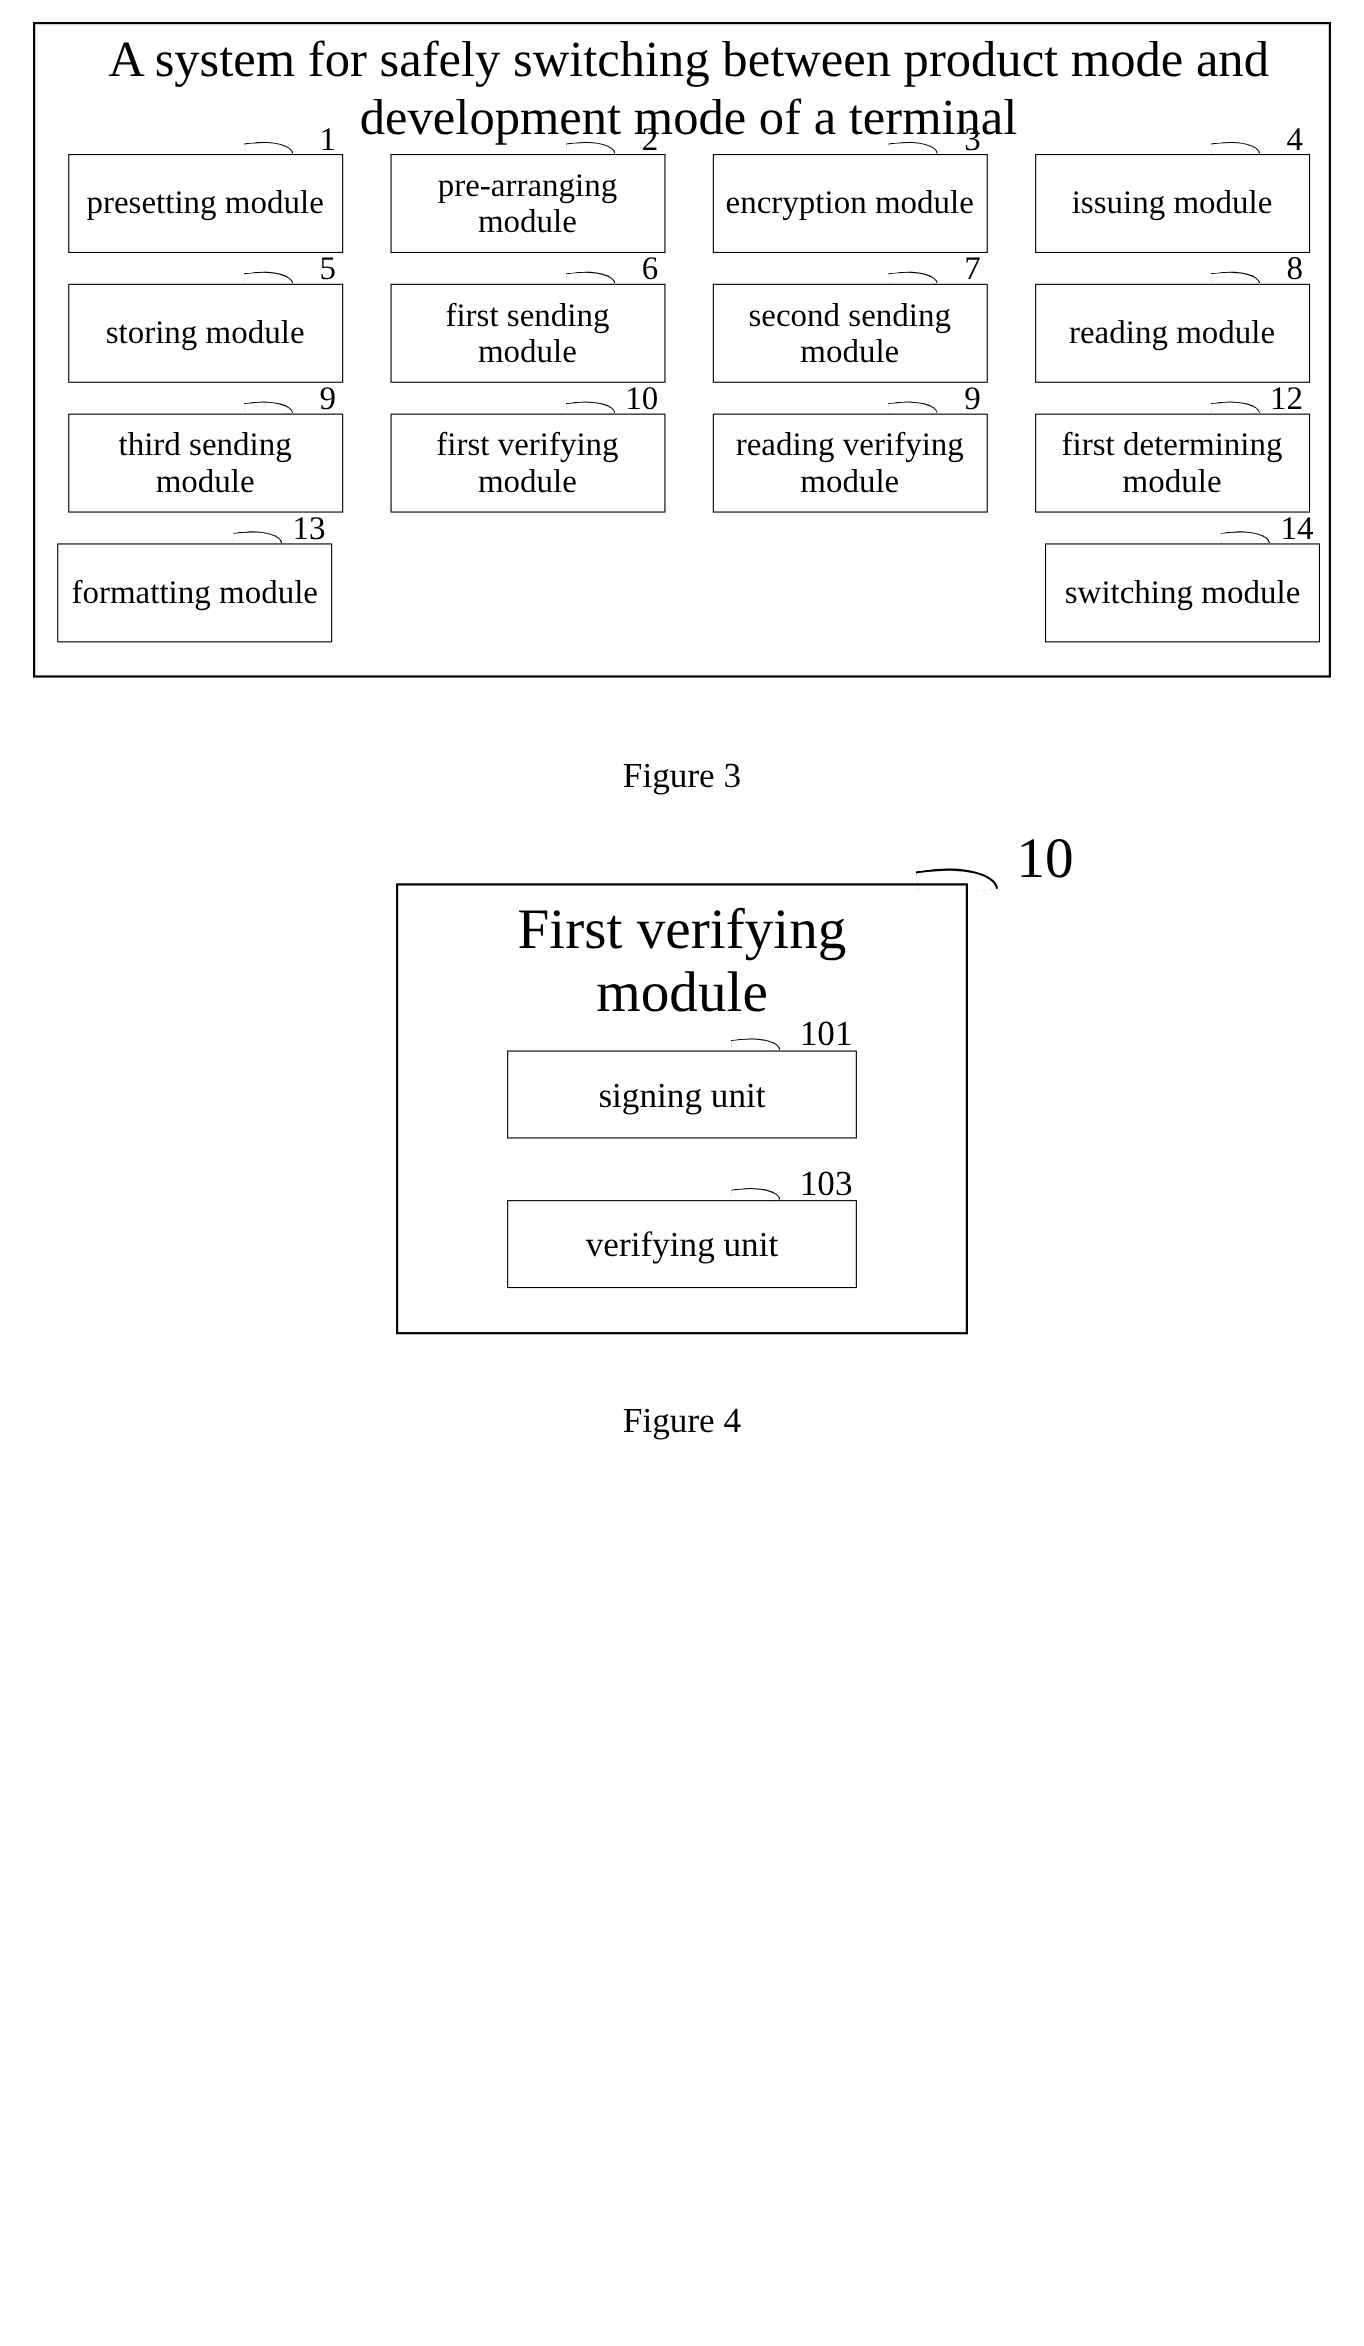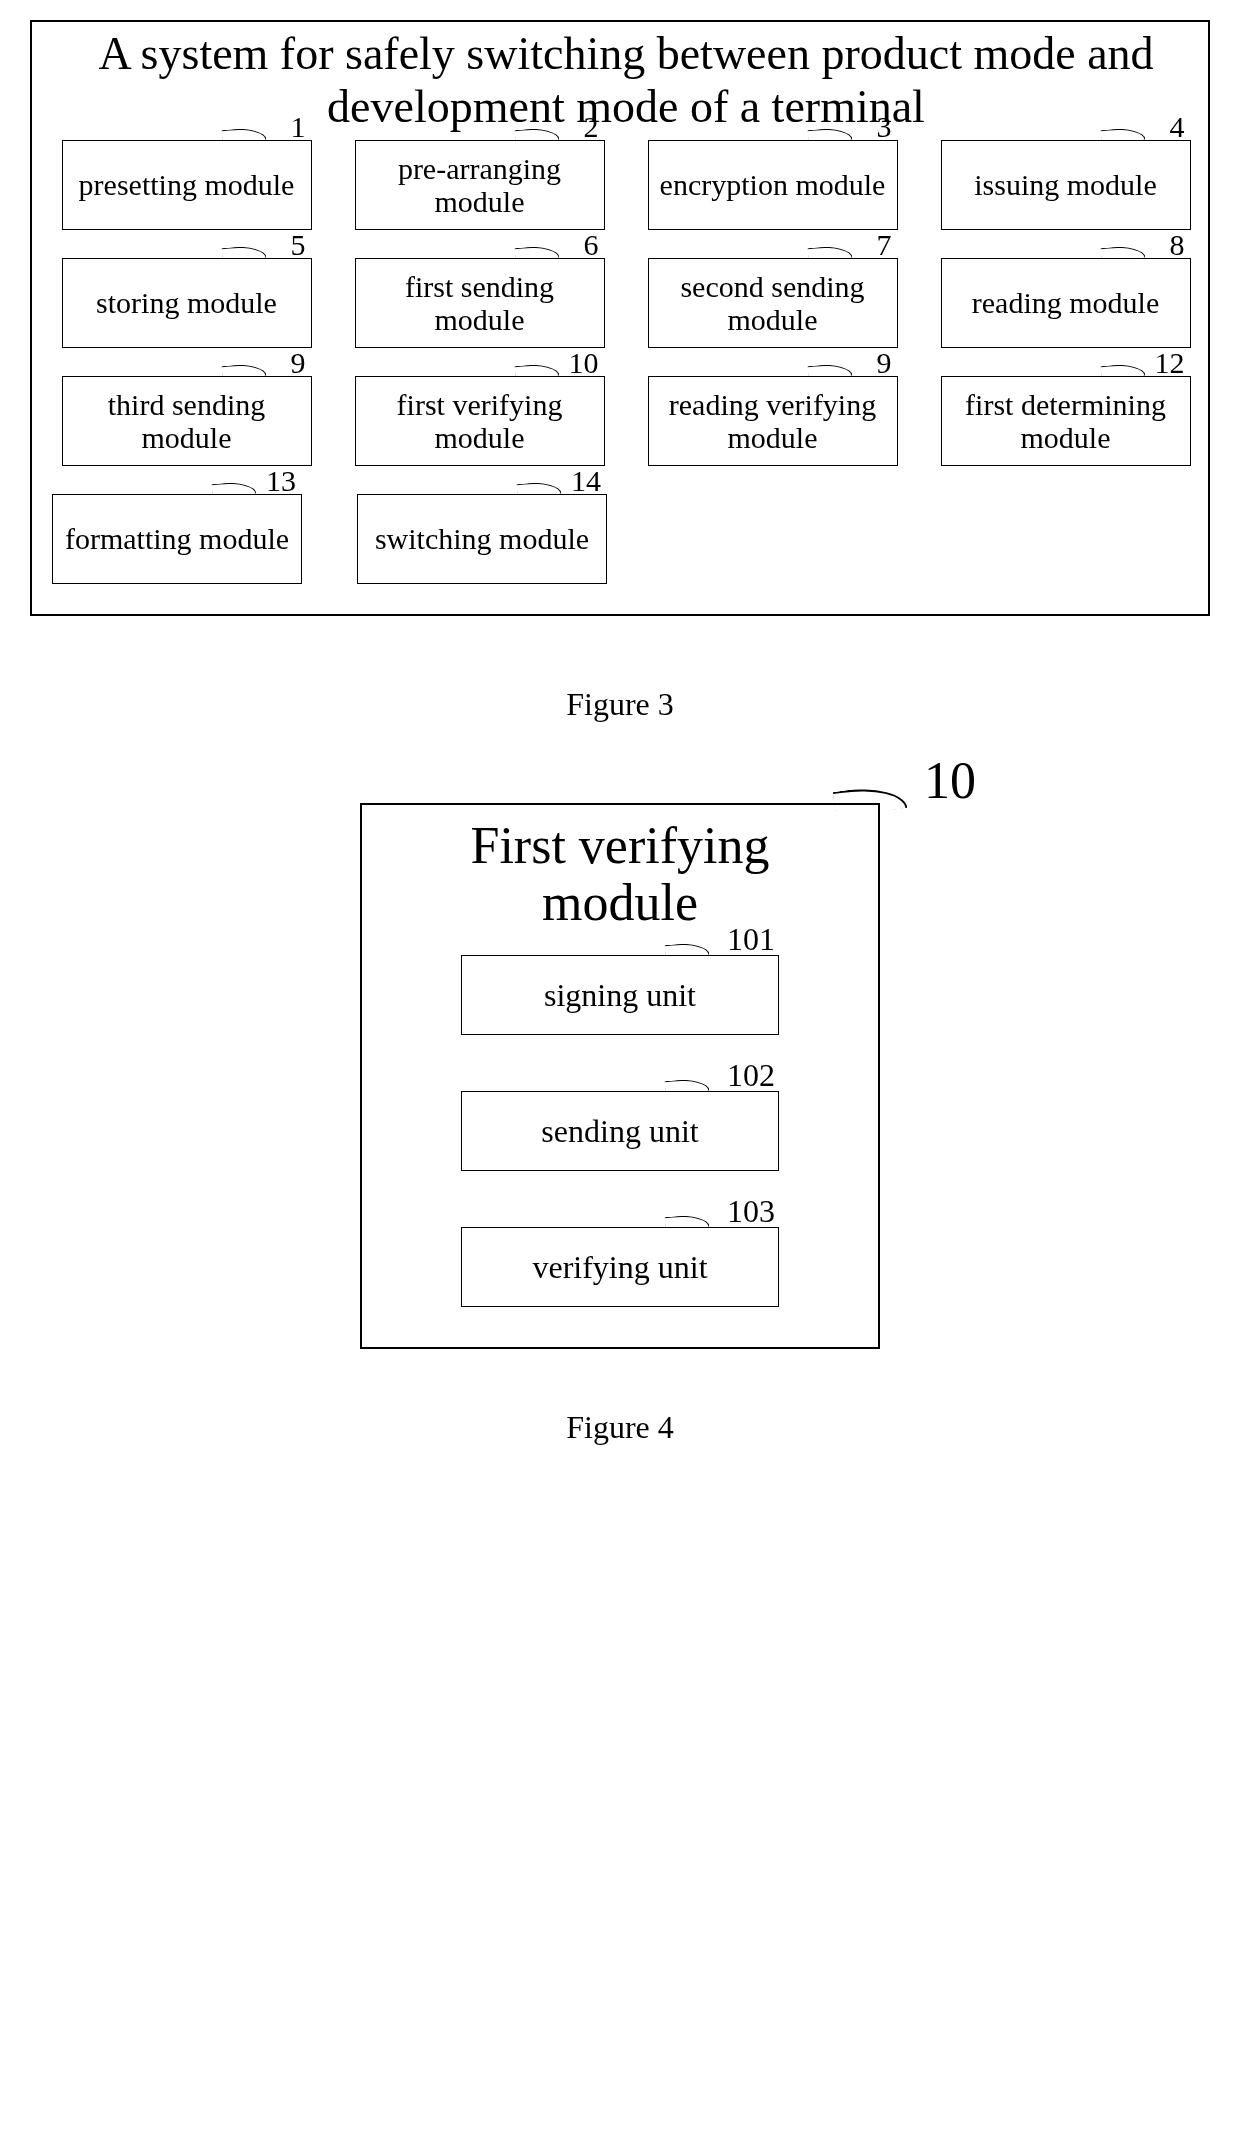--- a/index.html
+++ b/index.html
@@ -57,21 +57,21 @@
     height: 14px;
     border: 1.5px solid #000;
     border-bottom: none;
     border-left: none;
     border-top-right-radius: 36px 14px;
     transform: rotate(-6deg);
   }
   .row-center {
     width: 100%;
     display: flex;
-    justify-content: flex-start;
+    justify-content: space-between;
     gap: 55px;
   }
   .fig-caption {
     text-align: center;
     font-size: 32px;
     margin: 70px 0 80px 0;
   }
   
   .fig4-wrap {
     position: relative;
@@ -271,27 +271,20 @@
     <div class="fig4-title">First verifying module</div>
 
     <div class="unit-wrap" style="margin-top:24px;">
       <div class="unit-arc"></div>
       <div class="unit-ref">101</div>
       <div class="unit">
           <span>signing unit</span>
         </div>
     </div>
 
-    <div class="unit-wrap">
-      <div class="unit-arc"></div>
-      <div class="unit-ref">102</div>
-      <div class="unit">
-          <span>sending unit</span>
-        </div>
-    </div>
 
     <div class="unit-wrap">
       <div class="unit-arc"></div>
       <div class="unit-ref">103</div>
       <div class="unit">
           <span>verifying unit</span>
         </div>
     </div>
 
   </div>

